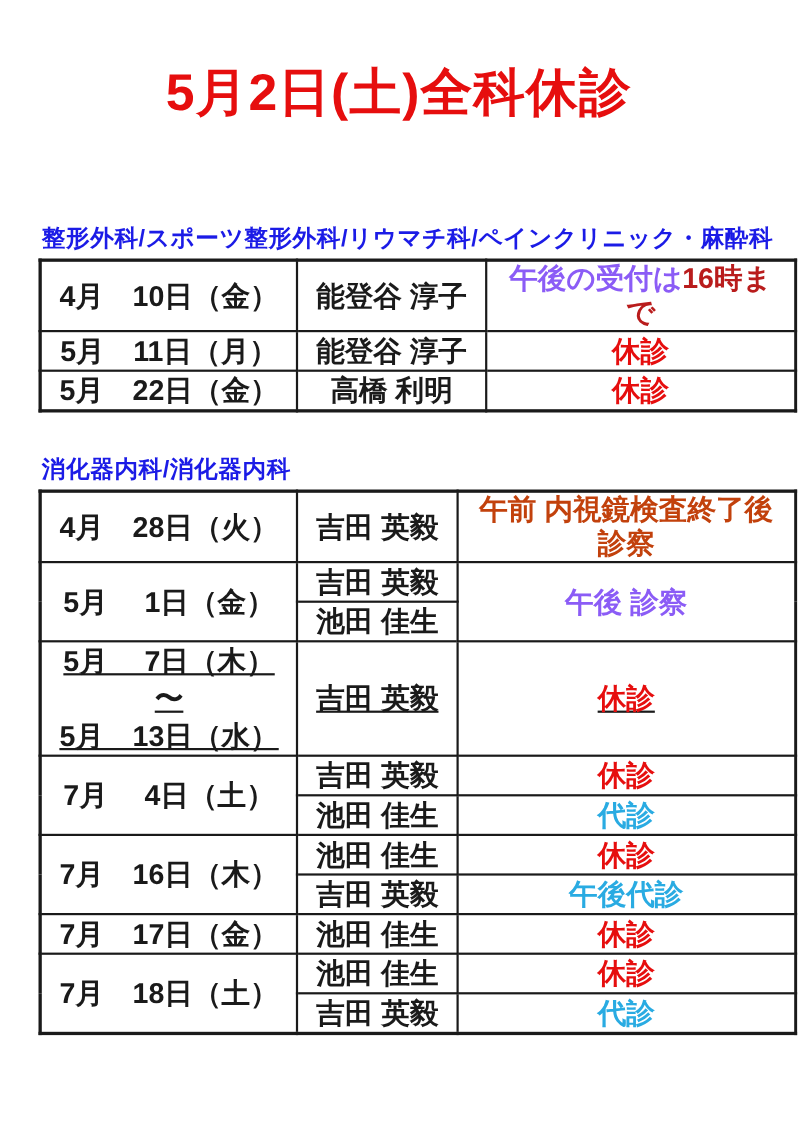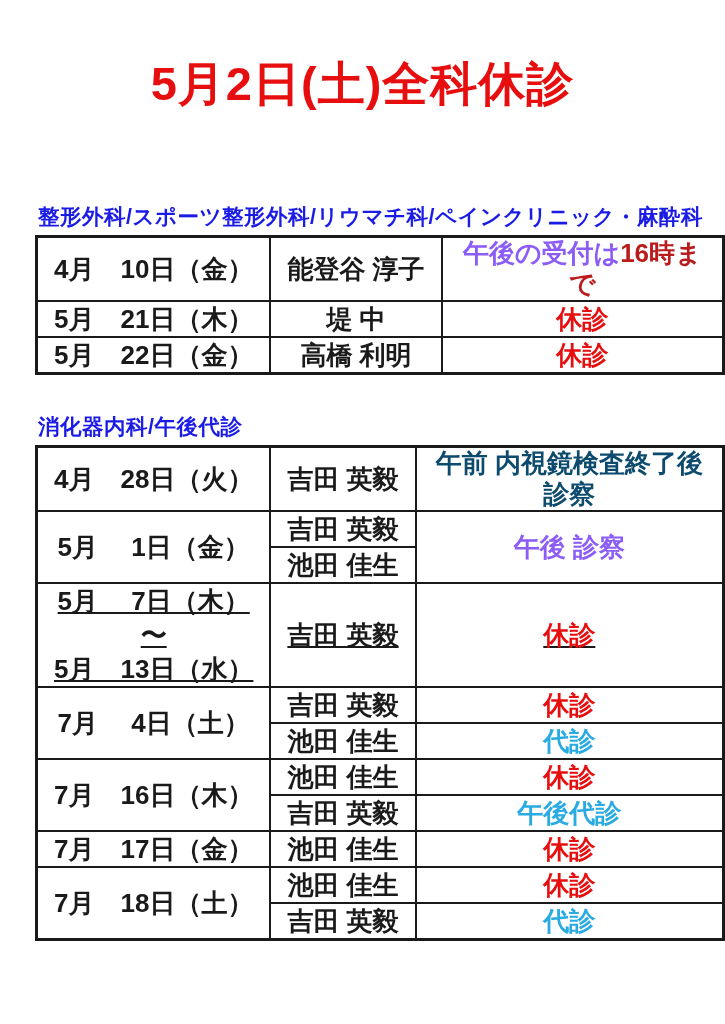--- a/index.html
+++ b/index.html
@@ -79,51 +79,51 @@
       <tbody>
           <tr>
             <td class="date-cell" rowspan="1">
               <div>4月　10日（金）</div>
             </td>
             <td class="doctor-cell">能登谷 淳子</td>
             <td class="note-cell"><span style="color: #8b5cf6;">午後の受付は</span><span style="color: #b91c1c;">16時まで</span></td>
           </tr>
           <tr>
             <td class="date-cell" rowspan="1">
-              <div>5月　21日（木）</div>
+              <div>5月　11日（月）</div>
             </td>
-            <td class="doctor-cell">堤 中</td>
+            <td class="doctor-cell">能登谷 淳子</td>
             <td class="note-cell"><span style="color: rgb(230, 14, 14);">休診</span></td>
           </tr>
           <tr>
             <td class="date-cell" rowspan="1">
               <div>5月　22日（金）</div>
             </td>
             <td class="doctor-cell">高橋 利明</td>
             <td class="note-cell"><span style="color: rgb(230, 14, 14);">休診</span></td>
           </tr>
         </tbody>
     </table>
   </div>
 
   <div>
-    <div class="section-heading heading-2">消化器内科/午後代診</div>
+    <div class="section-heading heading-2">消化器内科/消化器内科</div>
     <table class="sched-table t2">
       <colgroup>
         <col class="col-date">
           <col class="col-doctor">
           <col class="col-note">
       </colgroup>
       <tbody>
           <tr>
             <td class="date-cell" rowspan="1">
               <div>4月　28日（火）</div>
             </td>
             <td class="doctor-cell">吉田 英毅</td>
-            <td class="note-cell"><span style="color: #0c4a6e;">午前 内視鏡検査終了後診察</span></td>
+            <td class="note-cell"><span style="color: #c2410c;">午前 内視鏡検査終了後診察</span></td>
           </tr>
           <tr>
             <td class="date-cell" rowspan="2">
               <div>5月　 1日（金）</div>
             </td>
             <td class="doctor-cell">吉田 英毅</td>
             <td class="note-cell" rowspan="2"><span style="color: #8b5cf6;">午後 診察</span></td>
           </tr>
           <tr>
             <td class="doctor-cell">池田 佳生</td>

